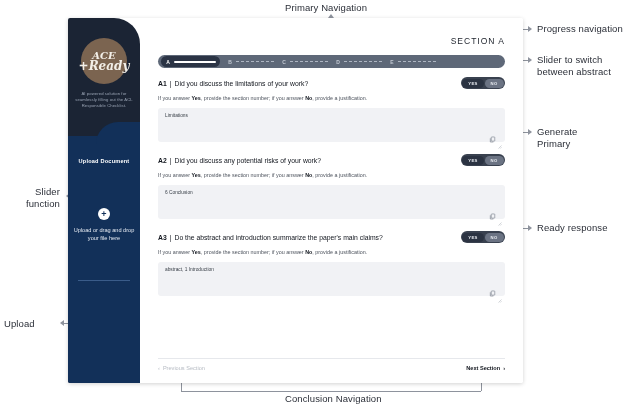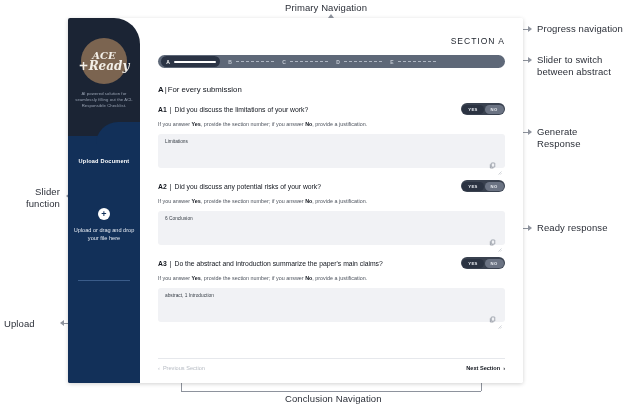--- a/index.html
+++ b/index.html
@@ -202,21 +202,21 @@
 <div class="arrow-line arrow-v" style="left:434px; top:29px; height:26px;"></div>
 
 <div class="arrow-line arrow-h" style="left:486px; top:60px; width:42px;"></div>
 <div class="arrowhead ah-right" style="left:528px; top:57px;"></div>
 <div class="anno" style="left:537px; top:54px;">Slider to switch
 between abstract</div>
 
 <div class="arrow-line arrow-h" style="left:486px; top:132px; width:42px;"></div>
 <div class="arrowhead ah-right" style="left:528px; top:129px;"></div>
 <div class="anno" style="left:537px; top:126px;">Generate
-Response</div>
+Primary</div>
 
 <div class="arrow-line arrow-h" style="left:486px; top:228px; width:42px;"></div>
 <div class="arrowhead ah-right" style="left:528px; top:225px;"></div>
 <div class="anno" style="left:537px; top:222px;">Ready response</div>
 
 <div class="anno" style="left:4px; top:186px; text-align:right; width:56px;">Slider
 function</div>
 <div class="arrow-line arrow-h" style="left:70px; top:196px; width:52px;"></div>
 <div class="arrowhead ah-left" style="left:66px; top:193px;"></div>
 
@@ -272,23 +272,20 @@
         <div class="seg">
           <span class="seg-letter">D</span>
           <span class="seg-bar dash"></span>
         </div>
         <div class="seg">
           <span class="seg-letter">E</span>
           <span class="seg-bar dash"></span>
         </div>
       </div>
 
-    <div class="group-head">
-      <b>A</b><span class="bar">|</span><span>For every submission</span>
-    </div>
 
     <div id="questions">
         <div class="q-block">
           <div class="q-row">
             <div class="q-label"><b>A1</b><span style="margin:0 3px">|</span><span>Did you discuss the limitations of your work?</span></div>
             <div class="toggle">
               <span class="on">YES</span>
               <span class="off">NO</span>
             </div>
           </div>

